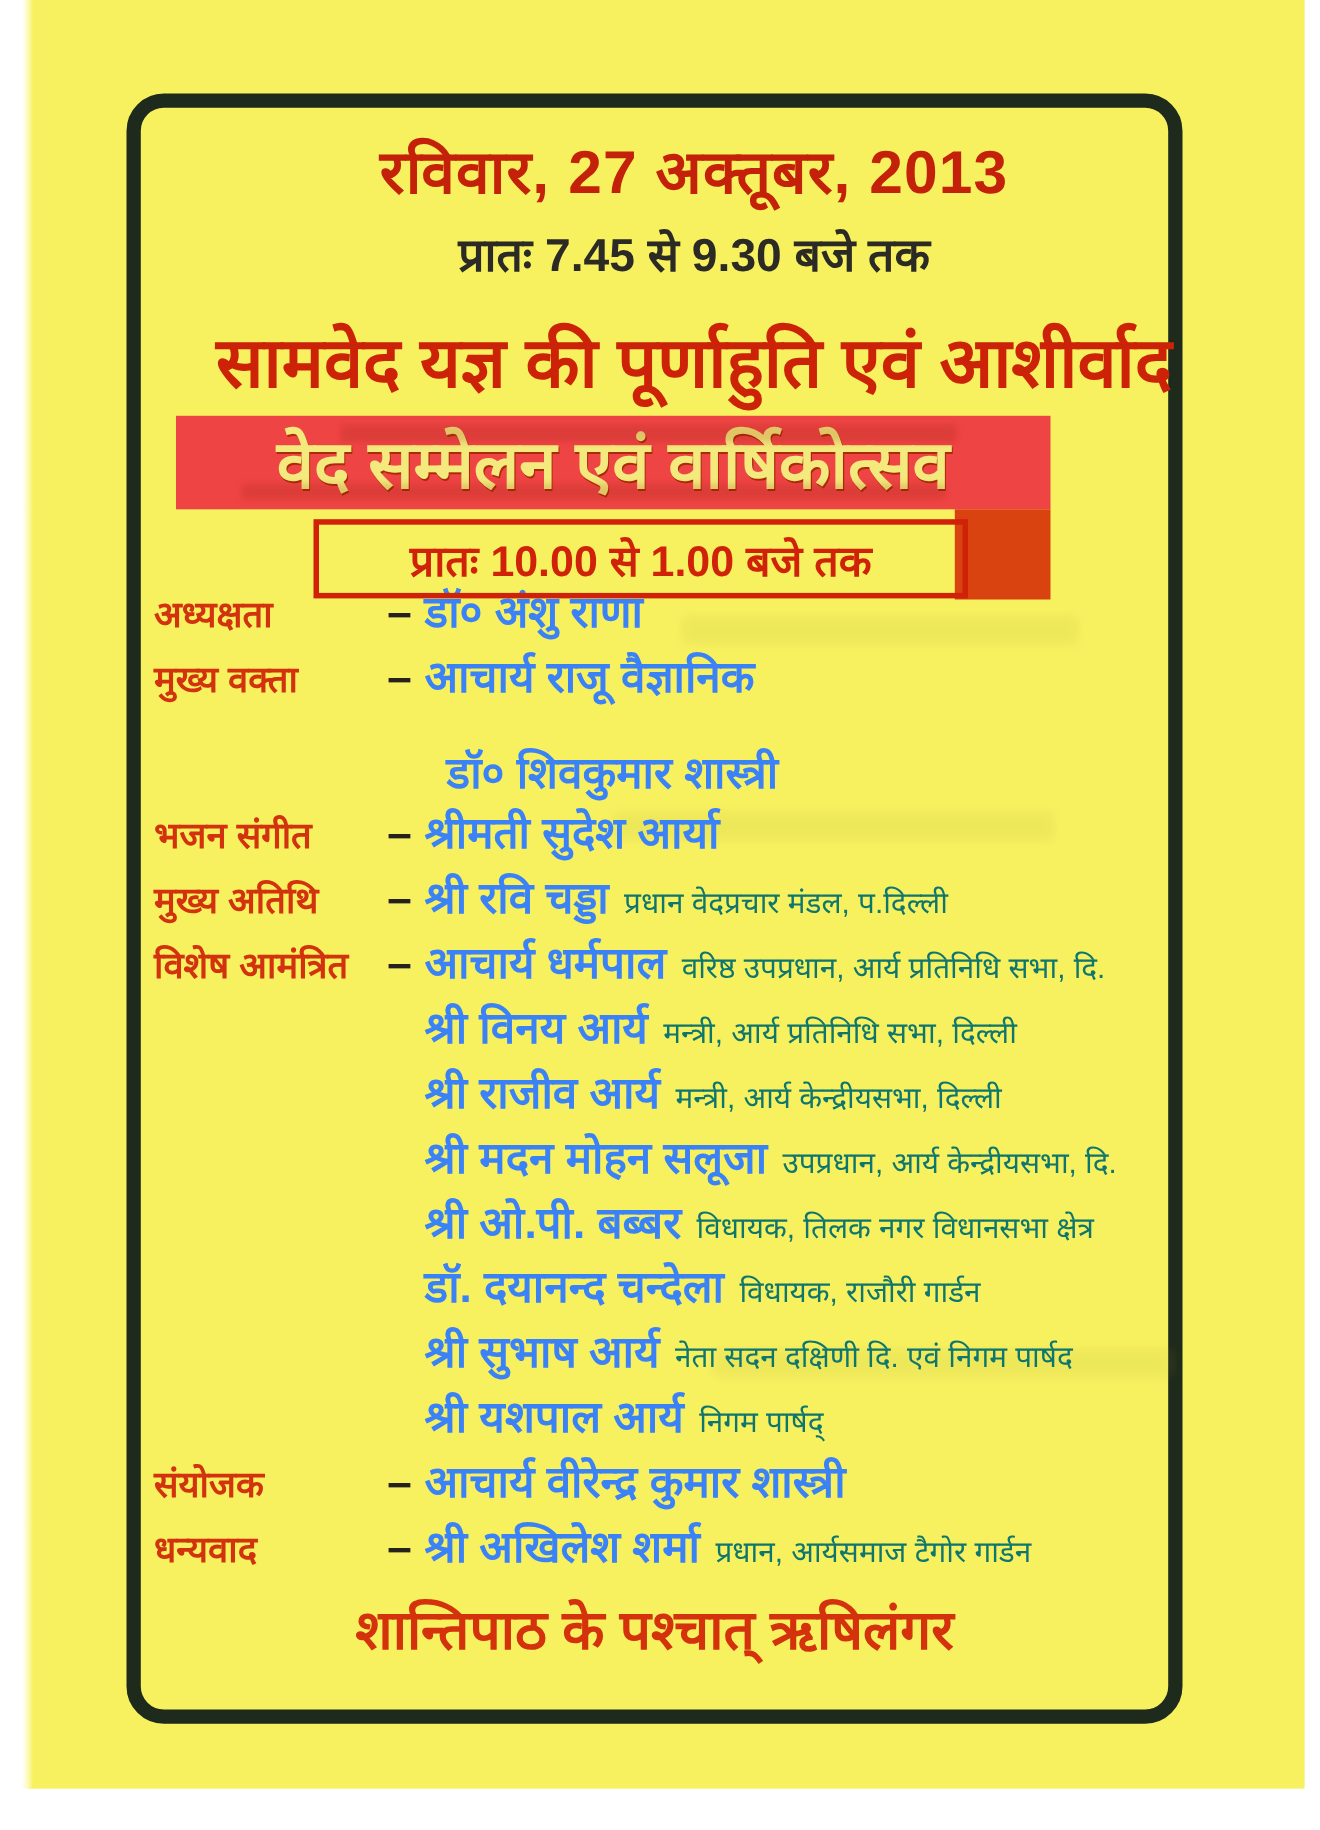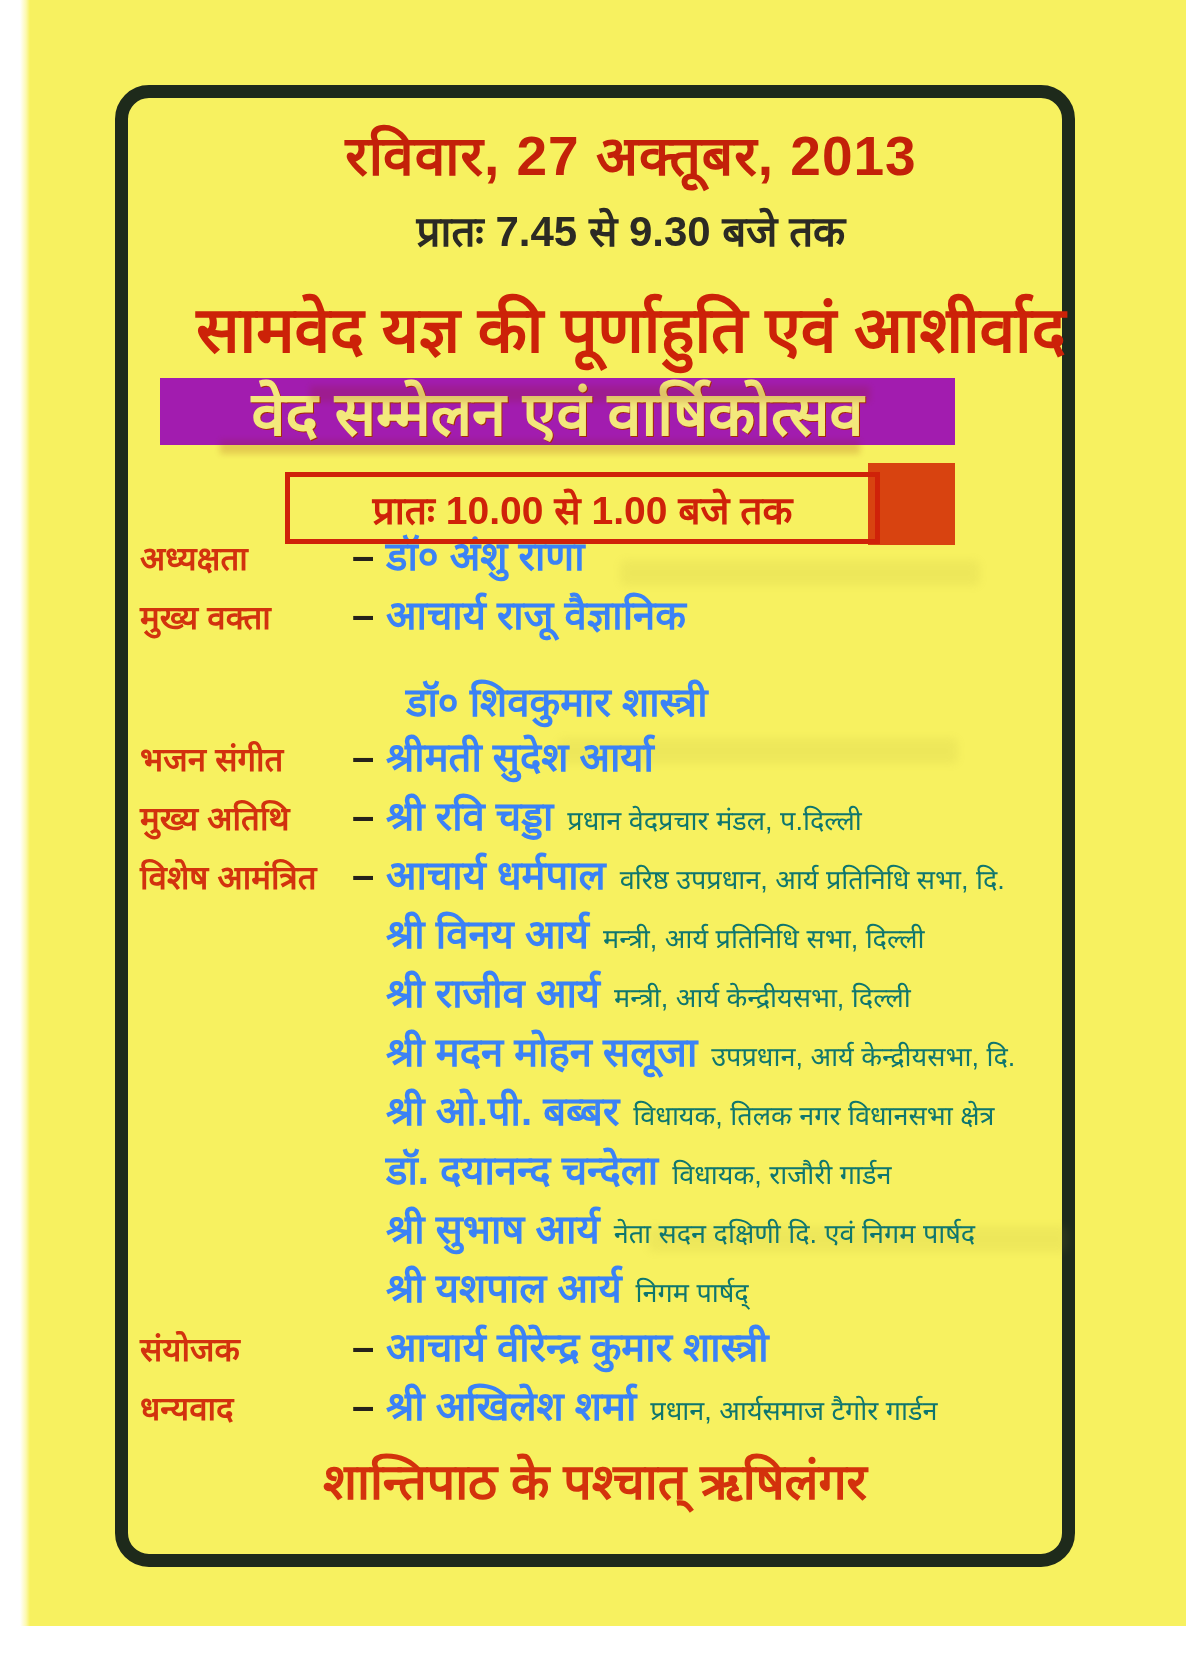--- a/index.html
+++ b/index.html
@@ -17,22 +17,22 @@
     position:absolute;left:115px;top:85px;width:934px;height:1456px;
     border:13px solid #1e2a1b;border-radius:34px;
   }
   .content{position:absolute;inset:0;}
   .header{position:absolute;left:0;top:12px;width:100%;text-align:center;margin-left:36px;}
   .date-line{font-size:55px;font-weight:bold;color:#c32109;letter-spacing:1px;margin:6px 0 0 0;}
   .time-line{font-size:42px;font-weight:bold;color:#2b2a24;margin:10px 0 0 0;}
   .event-line{font-size:64px;font-weight:bold;color:#cc2208;margin:26px 0 0 0;}
   .refreshment-line{font-size:40px;font-weight:bold;color:#2b2a24;margin:10px 0 0 0;}
   .banner{
-    position:absolute;left:32px;top:280px;width:795px;height:67px;
-    background:#a21caf;display:flex;align-items:center;justify-content:center;
+    position:absolute;left:32px;top:280px;width:795px;height:85px;
+    background:#ef4444;display:flex;align-items:center;justify-content:center;
   }
   .banner-title{font-size:61px;font-weight:bold;color:#f3e97c;white-space:nowrap;
     text-shadow:1px 1px 0 #a82c06;}
   .banner-ghost{position:absolute;background:#8c1e05;opacity:.18;filter:blur(3px);}
   .bg1{left:150px;top:8px;width:560px;height:16px;}
   .bg2{left:60px;top:62px;width:640px;height:14px;}
   .red-patch{position:absolute;left:740px;top:365px;width:87px;height:82px;background:#d84310;}
   .hours-box{
     position:absolute;left:157px;top:374px;width:585px;height:62px;
     border:5px solid #cf2209;display:flex;align-items:center;justify-content:center;

